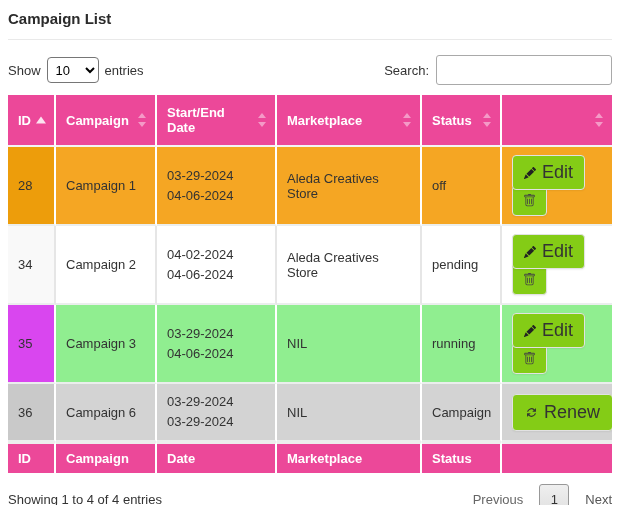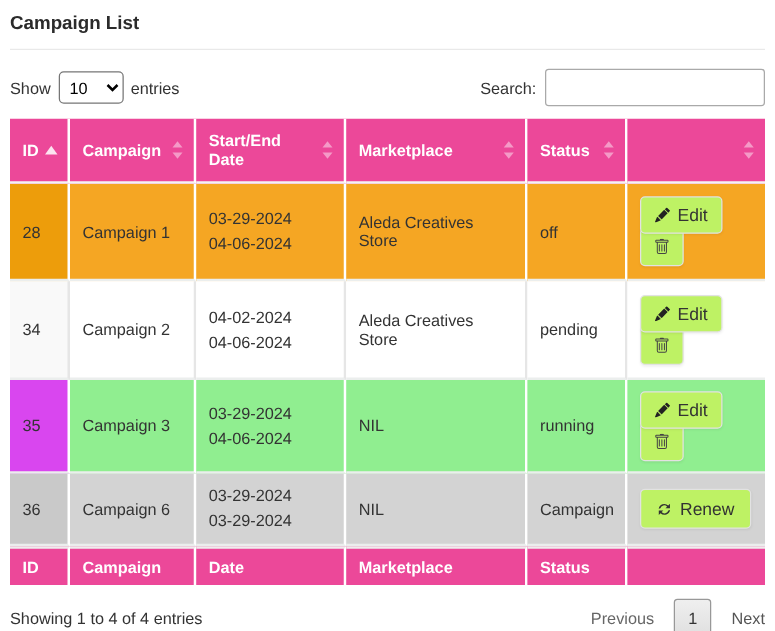--- a/index.html
+++ b/index.html
@@ -68,22 +68,22 @@
   .sort-both { position: absolute; right: 8px; top: 50%; transform: translateY(-50%); width: 10px; height: 14px; }
   .sort-both:before, .sort-both:after { content: ""; position: absolute; left: 1px; width: 0; height: 0;
     border-left: 4px solid transparent; border-right: 4px solid transparent; }
   .sort-both:before { top: 0; border-bottom: 5px solid rgba(255,255,255,0.45); }
   .sort-both:after { bottom: 0; border-top: 5px solid rgba(255,255,255,0.45); }
 
   
   .actions-stack { display: flex; flex-direction: column; align-items: flex-start; }
   .btn {
     display: inline-flex; align-items: center; gap: 6px;
-    background: #bef264; border: 1px solid #e2e2e2; border-radius: 4px;
-    color: #333; font-family: "Liberation Sans", sans-serif; font-size: 14px;
+    background: #84cc16; border: 1px solid #e2e2e2; border-radius: 4px;
+    color: #333; font-family: "Liberation Sans", sans-serif; font-size: 18px;
     padding: 6px 11px; cursor: pointer; box-shadow: 0 1px 2px rgba(0,0,0,0.06);
   }
   .btn svg { flex: 0 0 auto; }
   .btn-edit { position: relative; z-index: 2; margin-bottom: -5px; }
   .btn-trash { position: relative; z-index: 1; padding: 8px 10px; }
   .btn-renew { padding: 7px 12px; }
 
   
   .table-footer { display: flex; justify-content: space-between; align-items: center; margin-top: 10px; height: 32px; }
   .pagination { display: flex; align-items: center; gap: 16px; }

